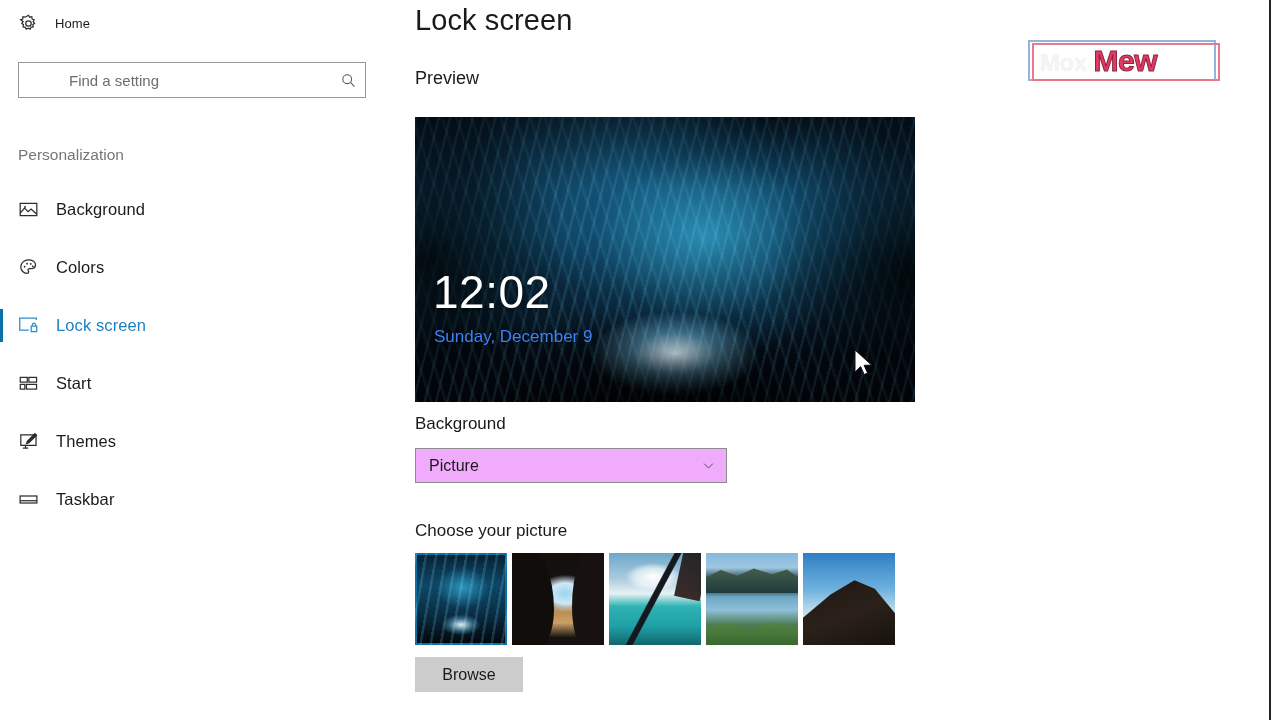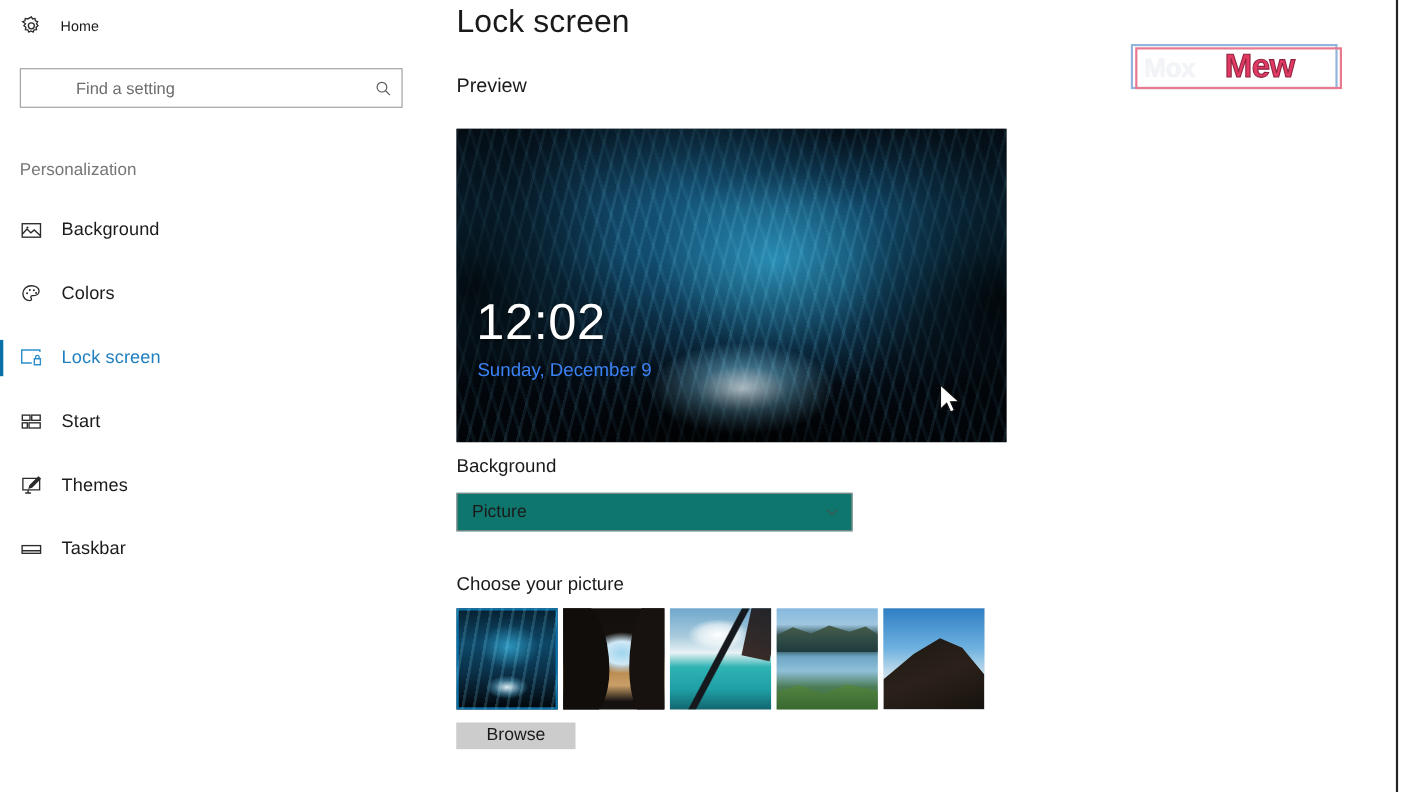--- a/index.html
+++ b/index.html
@@ -186,23 +186,23 @@
     width: 22px; height: 30px;
   }
 
   
   .field-label-background {
     position: absolute; left: 25px; top: 414px;
     font-size: 17px; color: #1a1a1a;
   }
   .dropdown {
     position: absolute; left: 25px; top: 448px;
-    width: 360px; height: 35px;
+    width: 312px; height: 35px;
     border: 1px solid #8d8d8d;
-    background: #0f766e;
+    background: #f0abfc;
     display: flex; align-items: center; justify-content: space-between;
     cursor: default;
   }
   .dropdown-value {
     padding-left: 13px;
     font-size: 16px;
     color: #1a1a1a;
   }
   .dropdown-chevron {
     width: 36px; height: 100%;
@@ -289,21 +289,21 @@
     background: linear-gradient(to bottom, #2f7fc4 0%, #6fb2e0 40%, #bcd9ea 62%, #e6eef2 78%, #d8e4ea 100%);
   }
   .thumb-ridge::before {
     content:""; position:absolute; left:0; bottom:0; width:100%; height:72px;
     background: linear-gradient(160deg, #1a1510 0%, #2b211a 55%, #17120e 100%);
     clip-path: polygon(0 62%, 30% 30%, 56% 10%, 78% 22%, 100% 56%, 100% 100%, 0 100%);
   }
 
   .browse-button {
     position: absolute; left: 25px; top: 657px;
-    width: 108px; height: 24px;
+    width: 108px; height: 35px;
     background: #cccccc;
     border: 1px solid #cccccc;
     font-family: "Liberation Sans", sans-serif;
     font-size: 16px;
     color: #1a1a1a;
     cursor: default;
     padding: 0;
   }
 
   
@@ -321,21 +321,20 @@
     width: 188px; height: 38px;
     border: 2px solid #e8798f;
   }
   .wm-text {
     position: absolute; left: 12px; top: 4px;
     display: flex; align-items: baseline;
     height: 33px;
     font-size: 26px;
     font-weight: bold;
     letter-spacing: -.5px;
-    gap: 20px;
   }
   .wm-mox {
     color: #f3f4f7;
     text-shadow: 0 0 1px #e3e6ec;
     margin-right: 7px;
     font-size: 24px;
   }
   .wm-mew {
     color: #e23a63;
     -webkit-text-stroke: 1px #8d2340;

